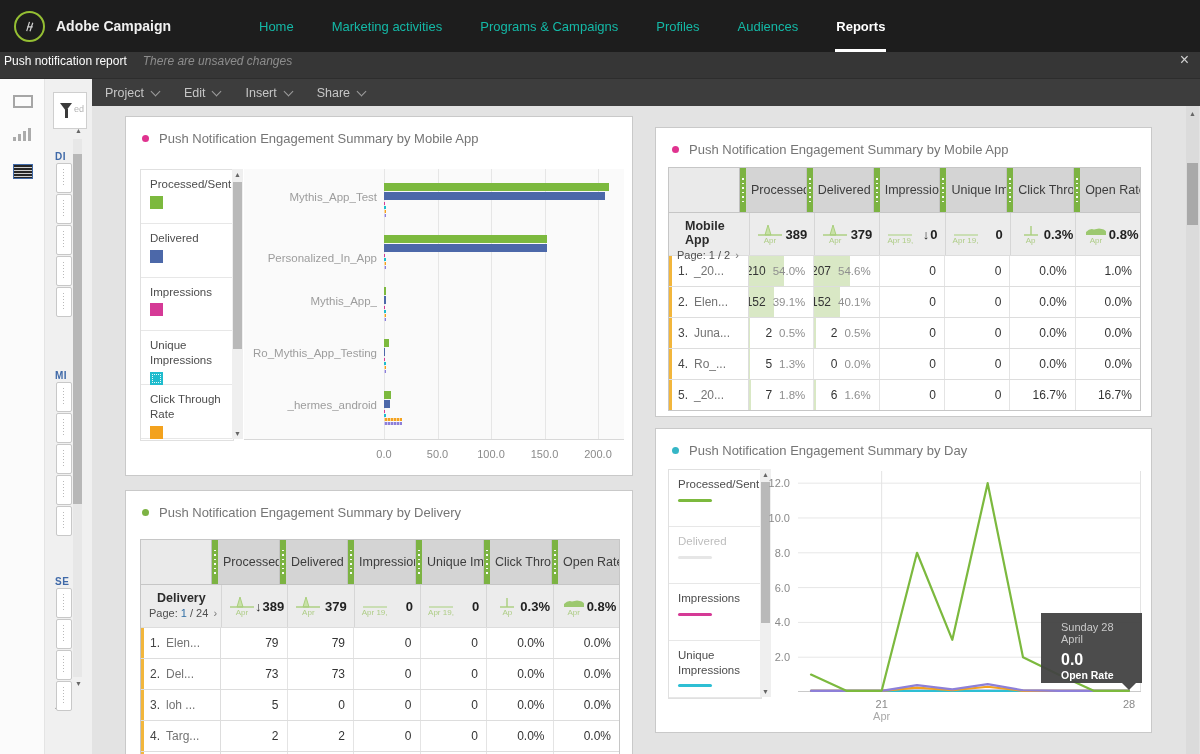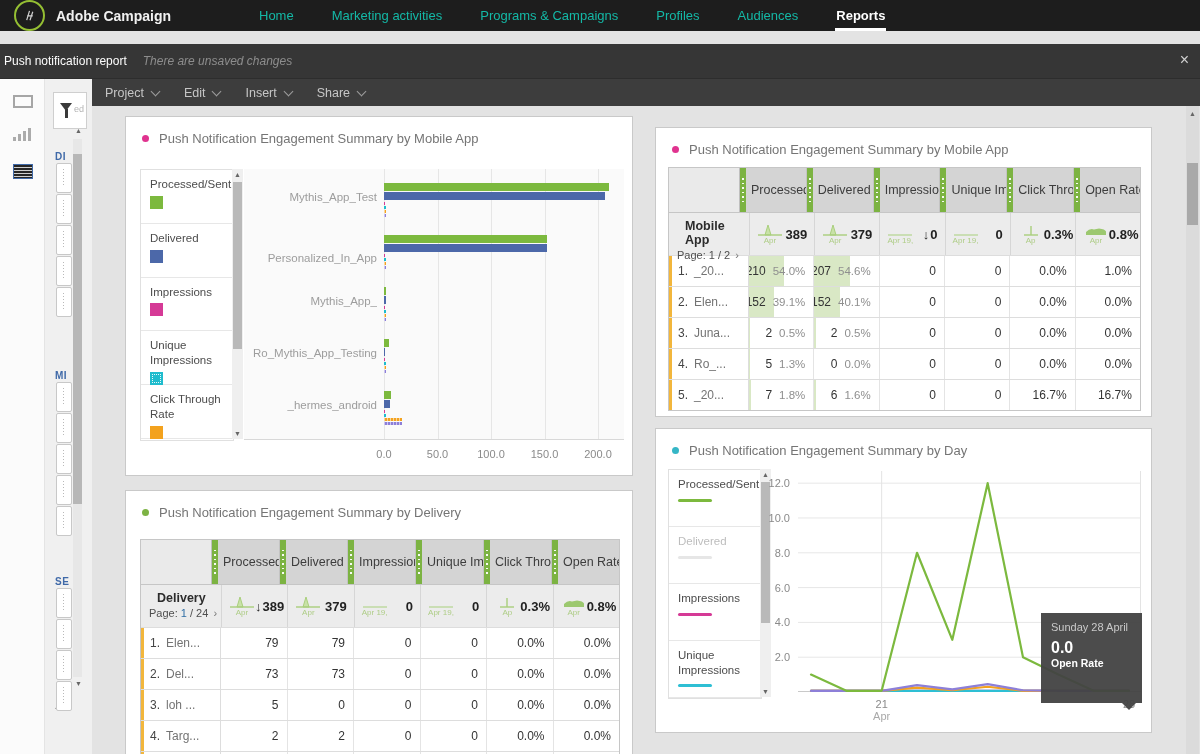--- a/index.html
+++ b/index.html
@@ -1,19 +1,19 @@
 <!DOCTYPE html>
 <html><head>
 <meta charset="utf-8">
 <style>
   html,body{margin:0;padding:0;}
   body{width:1200px;height:754px;overflow:hidden;position:relative;
        font-family:"Liberation Sans",sans-serif;background:#e3e3e3;}
   
-  .topnav{position:absolute;left:0;top:0;right:0;height:31px;background:#1d1d1d;
+  .topnav{position:absolute;left:0;top:0;right:0;height:52px;background:#1d1d1d;
           display:flex;align-items:stretch;z-index:30;}
   .brand{display:flex;align-items:center;gap:11px;padding-left:14px;width:200px;}
   .logo{width:27px;height:27px;border-radius:50%;border:2px solid #95bf33;
         display:flex;align-items:center;justify-content:center;flex:none;}
   .brand-label{color:#f1f1f1;font-size:14px;font-weight:bold;}
   .nav-items{display:flex;align-items:stretch;gap:38px;margin-left:45px;}
   .nav-item{display:flex;align-items:center;color:#14b8a6;font-size:13px;cursor:pointer;position:relative;}
   .nav-item.active{color:#fff;font-weight:bold;}
   .nav-item.active::after{content:"";position:absolute;left:-1px;right:-1px;bottom:0;height:3px;background:#fff;}
   
@@ -114,22 +114,22 @@
   .row-label{color:#737373;white-space:nowrap;}
   .row-cell{flex:1;display:flex;align-items:center;justify-content:flex-end;gap:7px;
             padding-right:8px;border-right:1px solid #e4e4e4;position:relative;overflow:hidden;}
   .fill{position:absolute;left:0;top:0;bottom:0;background:#d9e8c5;}
   .cell-val{position:relative;color:#333;}
   .cell-pct{position:relative;color:#8f8f8f;font-size:11.5px;}
   
   .ylab{position:absolute;font-size:11px;color:#8a8a8a;text-align:right;width:28px;}
   .xlab{position:absolute;transform:translateX(-50%);font-size:11px;color:#8a8a8a;text-align:center;}
   .xlab .sub{color:#a9a9a9;}
-  .tooltip{position:absolute;left:385px;top:184px;width:101px;height:90px;background:rgba(66,66,66,.95);
-           color:#fff;box-sizing:border-box;padding:8px 10px;z-index:5;}
+  .tooltip{position:absolute;left:385px;top:184px;width:101px;height:70px;background:rgba(66,66,66,.95);
+           color:#fff;box-sizing:border-box;padding:8px 20px;z-index:5;}
   .tooltip::after{content:"";position:absolute;right:6px;bottom:-7px;width:0;height:0;
            border-left:7px solid transparent;border-right:7px solid transparent;
            border-top:7px solid rgba(66,66,66,.95);}
   .tt-date{color:#c9c9c9;font-size:11px;}
   .tt-value{font-size:16px;font-weight:bold;margin-top:6px;line-height:1.1;}
   .tt-metric{font-size:10.5px;font-weight:bold;}
 </style>
 </head>
 <body>
 

